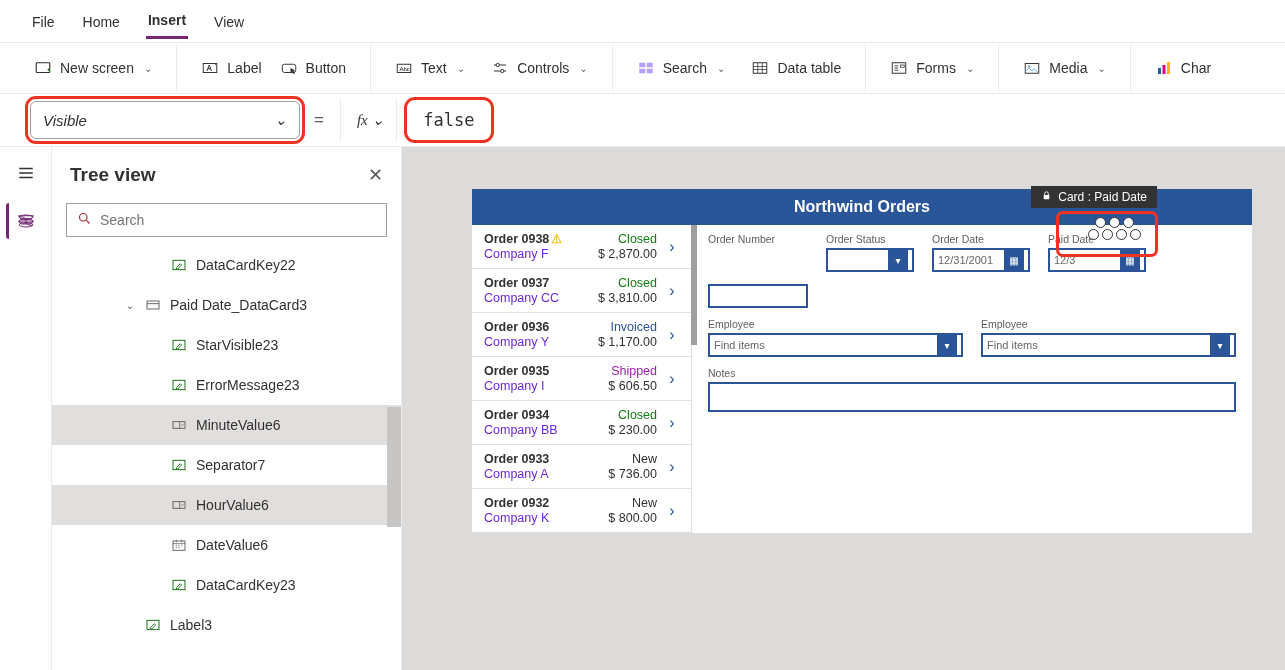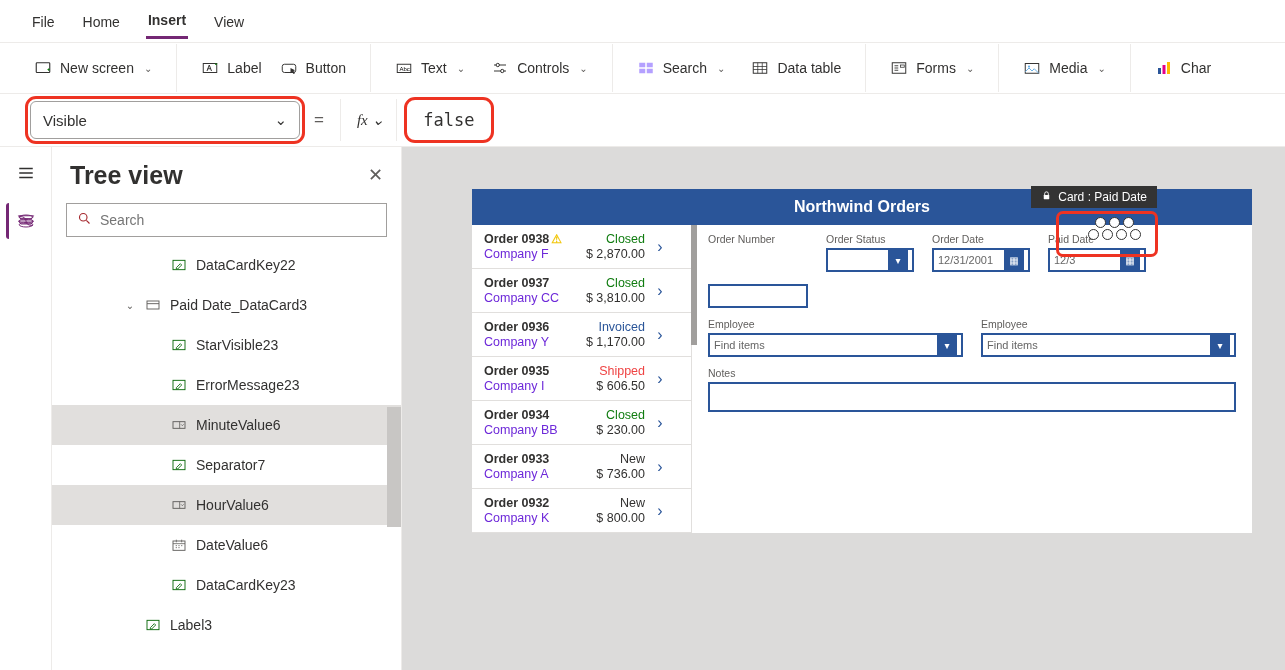--- a/index.html
+++ b/index.html
@@ -15,61 +15,61 @@
   
   .ribbon { display: flex; align-items: center; height: 50px; padding: 0 28px; gap: 6px; }
   .ribbon .sep { width: 1px; height: 48px; background: #edebe9; margin: 0 12px; }
   .rb { display: flex; align-items: center; gap: 8px; font-size: 14px; padding: 5px 6px; cursor: pointer; color: #323130; }
   .rb .chev { font-size: 10px; color: #605e5c; margin-left: 2px; }
   .icn { display: inline-flex; align-items: center; justify-content: center; width: 18px; height: 18px; }
   .icn svg { width: 18px; height: 18px; }
 
   
   .fbar { display: flex; align-items: center; height: 52px; padding: 0 30px; gap: 10px; }
-  .prop-drop { position: relative; border: 1px solid #a19f9d; height: 38px; width: 270px; display: flex; align-items: center; padding: 0 12px; font-size: 15px; justify-content: space-between; }
+  .prop-drop { position: relative; border: 1px solid #a19f9d; height: 38px; width: 270px; display: flex; align-items: center; padding: 0 12px; font-size: 15px; justify-content: space-between; font-style: italic; }
   .fx { display: flex; align-items: center; gap: 4px; font-size: 15px; font-style: italic; font-family: "Cambria Math", serif; }
   .eq { font-size: 17px; color: #605e5c; margin-left: 4px; }
   .fval { font-family: Consolas, monospace; font-size: 17px; padding: 6px 14px; height: 36px; display:flex; align-items:center; }
   .red-box { outline: 3px solid #e32; outline-offset: 2px; border-radius: 6px; }
 
   
   .main { display: flex; height: calc(670px - 42px - 1px - 50px - 1px - 52px - 1px); }
   .rail { width: 52px; display: flex; flex-direction: column; align-items: center; border-right: 1px solid #edebe9; padding-top: 8px; gap: 12px; }
   .rail .ricon { width: 36px; height: 36px; display:flex; align-items:center; justify-content:center; cursor:pointer; border-radius:3px; }
   .rail .ricon.active { border-left: 3px solid #742774; margin-left:-3px; }
 
   .sidebar { width: 350px; border-right: 1px solid #edebe9; display: flex; flex-direction: column; position:relative; }
   .side-head { display:flex; align-items:center; justify-content:space-between; height: 56px; padding: 0 18px; }
-  .side-head h3 { font-size: 25px; font-weight: 600; }
+  .side-head h3 { font-size: 19px; font-weight: 600; }
   .search-wrap { padding: 0 14px 8px; }
   .search { height: 34px; border:1px solid #a19f9d; display:flex; align-items:center; padding: 0 10px; gap:8px; }
   .search input { border:none; outline:none; font-size:14px; width:100%; color:#404040; }
 
   .tree { overflow-y: auto; flex:1; position:relative; }
   .tnode { display:flex; align-items:center; height: 40px; padding-right: 0; font-size: 14px; gap: 8px; cursor: default; }
   .tnode.sel { background: #e1dfdd; }
   .caret { width: 12px; display:inline-flex; justify-content:center; font-size:10px; color:#605e5c; }
   .ticon { width:18px; height:18px; display:inline-flex; align-items:center; justify-content:center; }
   .scrollthumb { position:absolute; right:0; top:260px; width:14px; height:120px; background:#c8c6c4; border-radius:0; }
 
   
   .canvas { flex:1; background:#dcdbda; position:relative; overflow:hidden; }
   .appwin { position:absolute; left:70px; top:42px; width:780px; background:#fff; }
   .apphead { background:#2a5599; color:#fff; height:36px; display:flex; align-items:center; justify-content:center; font-weight:700; font-size:16px; }
   .appbody { display:flex; }
   .ordlist { width:220px; border-right:1px solid #e1dfdd; position:relative; }
-  .orow { border-bottom:1px solid #e1dfdd; padding: 7px 22px 7px 12px; display:grid; grid-template-columns: 1fr auto 18px; grid-template-rows:auto auto; row-gap:1px; column-gap:6px; font-size:12.5px; align-items:center; }
+  .orow { border-bottom:1px solid #e1dfdd; padding: 7px 10px 7px 12px; display:grid; grid-template-columns: 1fr auto 18px; grid-template-rows:auto auto; row-gap:1px; column-gap:6px; font-size:12.5px; align-items:center; }
   .orow .on { font-weight:700; grid-column:1; grid-row:1; display:flex; align-items:center; gap:2px; }
   .orow .st { grid-column:2; grid-row:1; text-align:right; font-size:12.5px; }
   .orow .co { grid-column:1; grid-row:2; color:#6d28d9; }
   .orow .amt { grid-column:2; grid-row:2; text-align:right; }
   .orow .arr { grid-column:3; grid-row:1 / span 2; font-size:16px; color:#2a5599; text-align:center; }
   .st.Closed { color:#107c10; }
   .st.Invoiced { color:#2a5599; }
-  .st.Shipped { color:#ef4444; }
+  .st.Shipped { color:#a21caf; }
   .st.New { color:#323130; }
 
   .vscroll { position:absolute; right:-6px; top:0; width:6px; height:120px; background:#a19f9d; }
 
   .form { flex:1; padding: 8px 16px 14px; }
   .frow { display:flex; gap:18px; margin-bottom:10px; }
   .fld { display:flex; flex-direction:column; gap:3px; flex:1; }
   .fld.narrow { flex: 0 0 100px; gap: 39px; }
   .flabel { font-size:10.5px; color:#605e5c; }
   .finput { height:24px; border:2px solid #2a5599; background:#fff; display:flex; align-items:center; padding:0 4px; font-size:11px; color:#666; gap:4px; }

